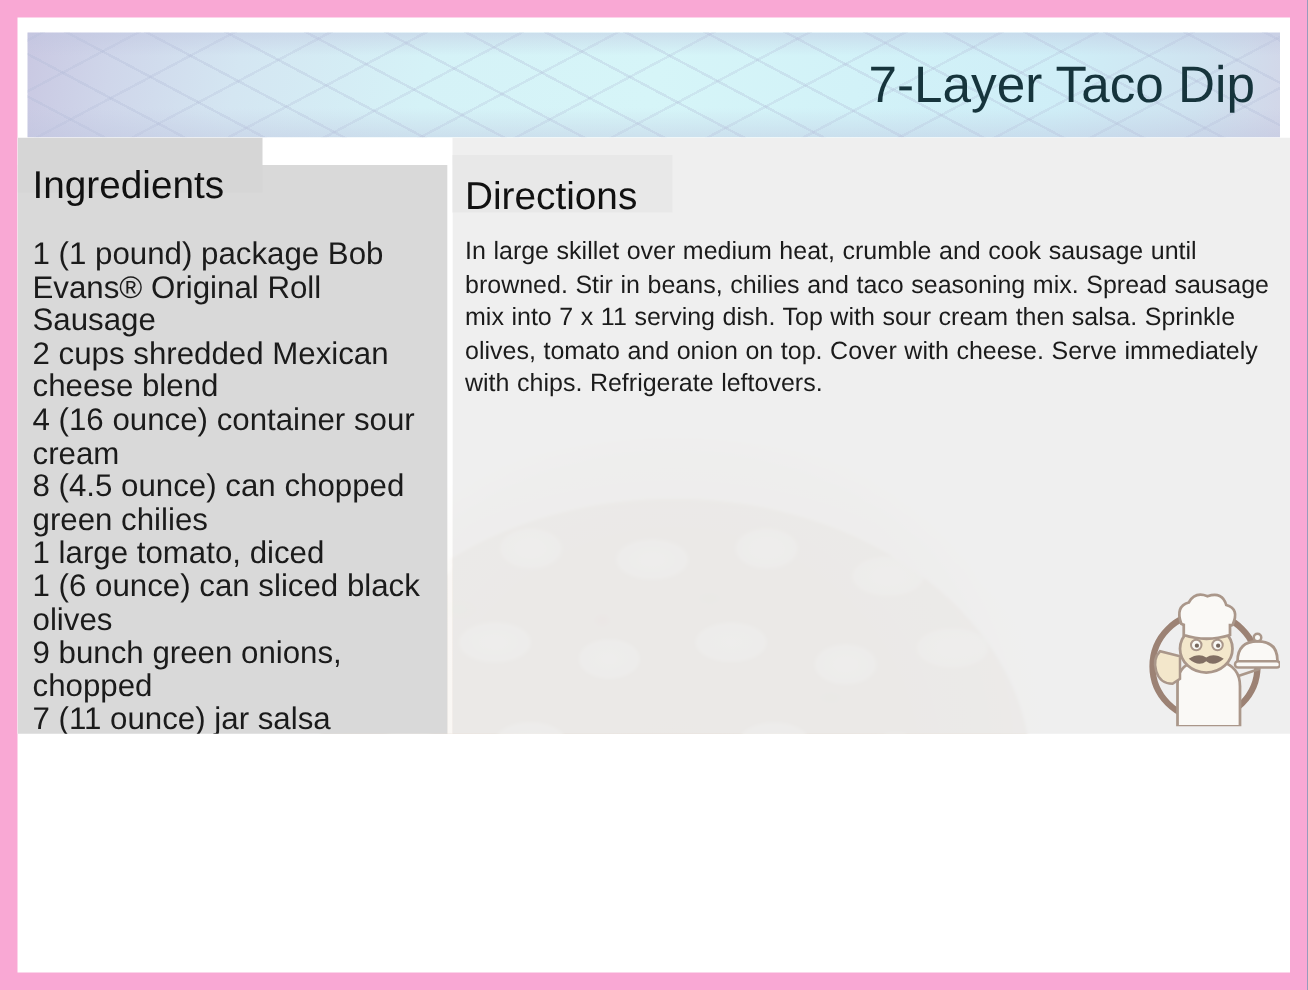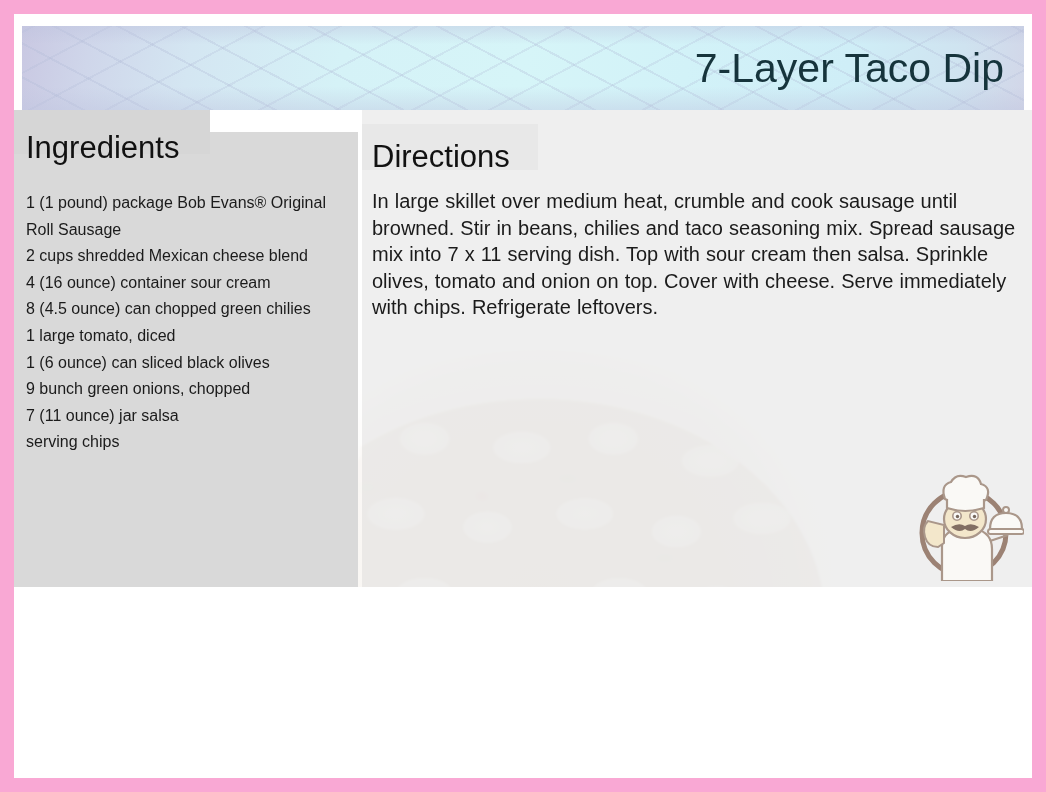--- a/index.html
+++ b/index.html
@@ -182,21 +182,21 @@
     z-index:4;
     font-weight:400;
   }
   .title-ing{left:12px;top:20px;}
   .title-dir{left:358px;top:16px;margin-top:13px;}
 
   .ing-list{
     position:absolute;
     left:12px;top:80px;
     width:330px;
-    font-size:16px;
+    font-size:25px;
     line-height:26.6px;
     color:#1b1b1b;
     z-index:4;
   }
   .ing-list div{white-space:normal;}
 
   .dir-text{
     position:absolute;
     left:10px;top:78px;
     width:650px;

